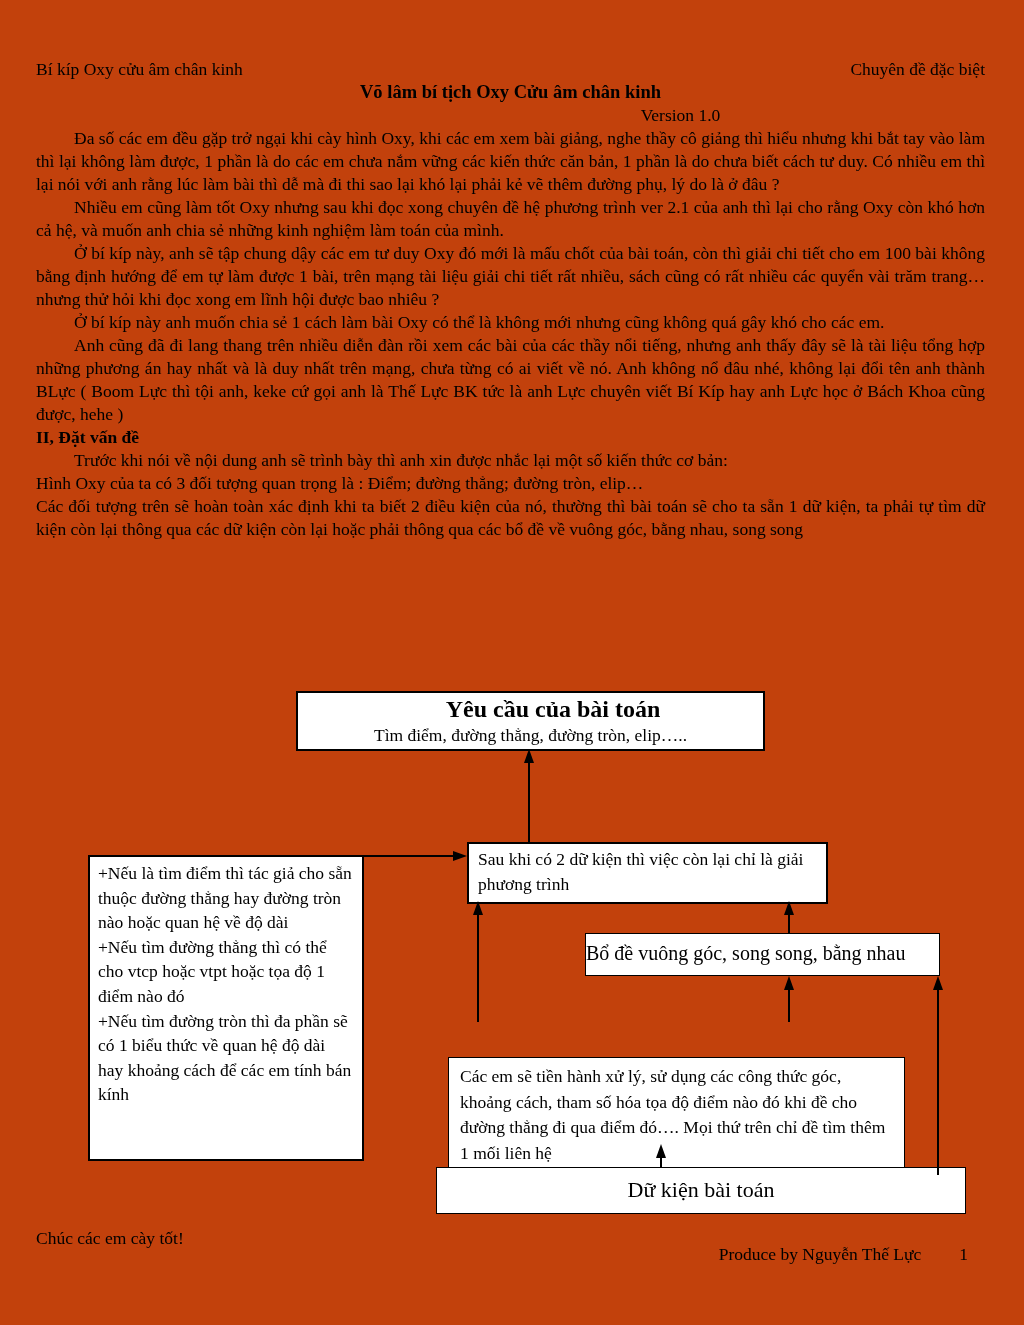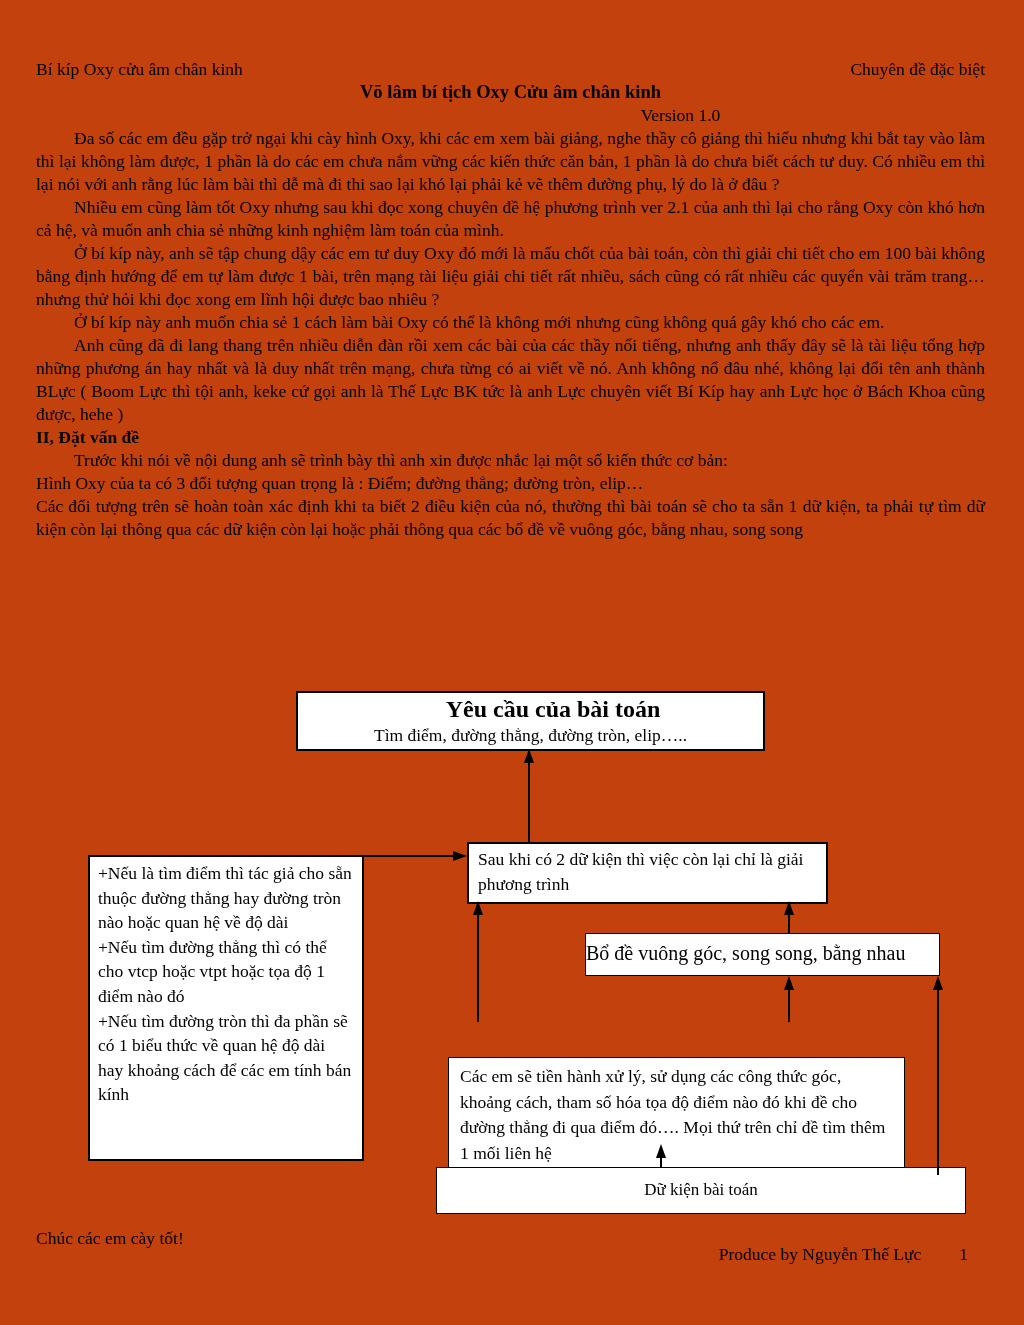--- a/index.html
+++ b/index.html
@@ -30,21 +30,21 @@
   .box-req .req-title { font-weight:bold; font-size:24px;padding-left:45px; }
   .box-solve  { left:467px; top:842px;  width:361px; height:62px;
                 padding:3px 9px; line-height:25px; }
   .box-hints  { left:88px;  top:855px;  width:276px; height:306px;
                 padding:4px 8px; line-height:24.6px; }
   .box-lemma  { left:585px; top:933px;  width:355px; height:43px;
                 border-width:1.5px; text-align:left; line-height:39px; font-size:20px; }
   .box-process{ left:448px; top:1022px; width:457px; height:122px;
                 border-width:1.5px; padding:6px 11px; line-height:25.5px;margin-top:35px; }
   .box-data   { left:436px; top:1167px; width:530px; height:47px;
-                border-width:1.5px; text-align:center; line-height:43px; font-size:17px; }
+                border-width:1.5px; text-align:center; line-height:43px; font-size:22px; }
 
   .arrow-layer { position:absolute; left:0; top:0; width:1024px; height:1325px; pointer-events:none; }
 
   .footer-left  { position:absolute; left:36px; top:1227px; }
   .footer-right { position:absolute; right:56px; top:1243px; display:flex; gap:38px; }
 </style>
 </head>
 <body>
 
 <div class="page">

